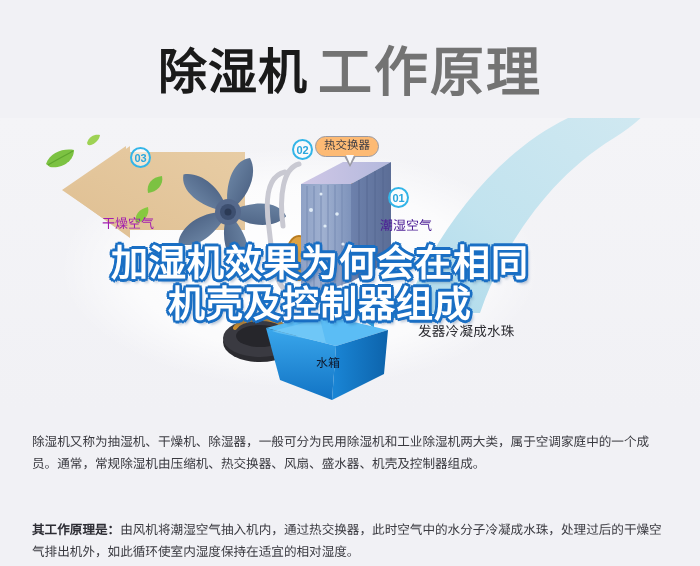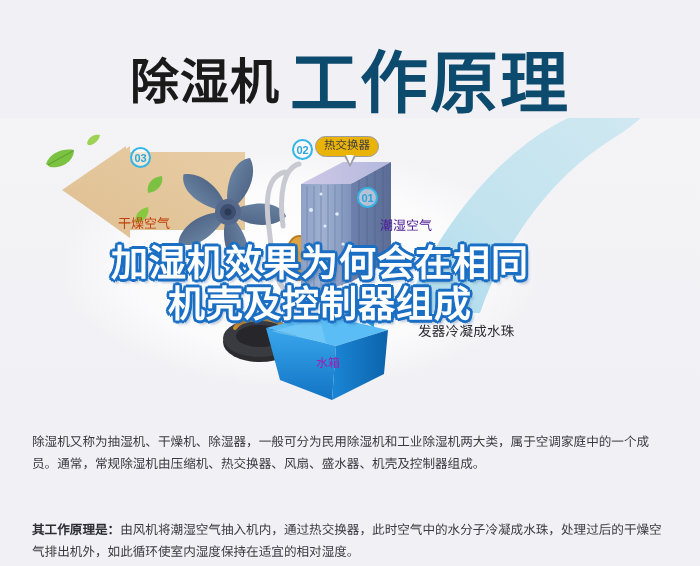--- a/index.html
+++ b/index.html
@@ -33,23 +33,23 @@
     white-space: nowrap;
   }
   .title-a {
     font-size: 49px;
     font-weight: 700;
     color: #1a1a1a;
     letter-spacing: 1px;
     vertical-align: middle;
   }
   .title-b {
-    font-size: 68px;
-    font-weight: 700;
-    color: #0c4a6e;
+    font-size: 54px;
+    font-weight: 700;
+    color: #737373;
     letter-spacing: 2px;
     margin-left: 10px;
     vertical-align: middle;
   }
 
   
   .illus {
     position: absolute;
     left: 0;
     top: 118px;
@@ -144,44 +144,44 @@
     border: 2px solid #33b5e8;
     color: #2aa6dd;
     font-size: 11px;
     font-weight: 700;
     line-height: 18px;
     text-align: center;
     font-family: "Liberation Sans", sans-serif;
     background: rgba(255,255,255,0.55);
     box-sizing: border-box;
   }
-  #badge-01 { left: 357px; top: 69px; }
+  #badge-01 { left: 388px; top: 69px; }
   #badge-02 { left: 292px; top: 21px; }
   #badge-03 { left: 130px; top: 29px; }
 
   .airlabel {
     position: absolute;
     font-size: 13px;
     color: #4a4a52;
     white-space: nowrap;
     font-family: "Liberation Sans", "DejaVu Sans", sans-serif;
   }
   #label-moist { left: 380px; top: 97px; color: #4c1d95; }
-  #label-dry   { left: 118px; top: 95px; color: #c2410c; }
-  #label-tank  { left: 316px; top: 235px; font-size: 12px; color: #a21caf; }
+  #label-dry   { left: 102px; top: 95px; color: #a21caf; }
+  #label-tank  { left: 316px; top: 235px; font-size: 12px; color: #0f172a; }
 
   
   .bubble {
     position: absolute;
     left: 315px;
     top: 18px;
     padding: 2px 8px 3px;
     border: 1.5px solid #9a9aa3;
     border-radius: 11px;
-    background: #eab308;
+    background: #fdba74;
     font-size: 11.5px;
     color: #3c3c44;
     white-space: nowrap;
     line-height: 1.2;
   }
   .bubble:after, .bubble:before {
     content: "";
     position: absolute;
     left: 28px;
     width: 0; height: 0;

